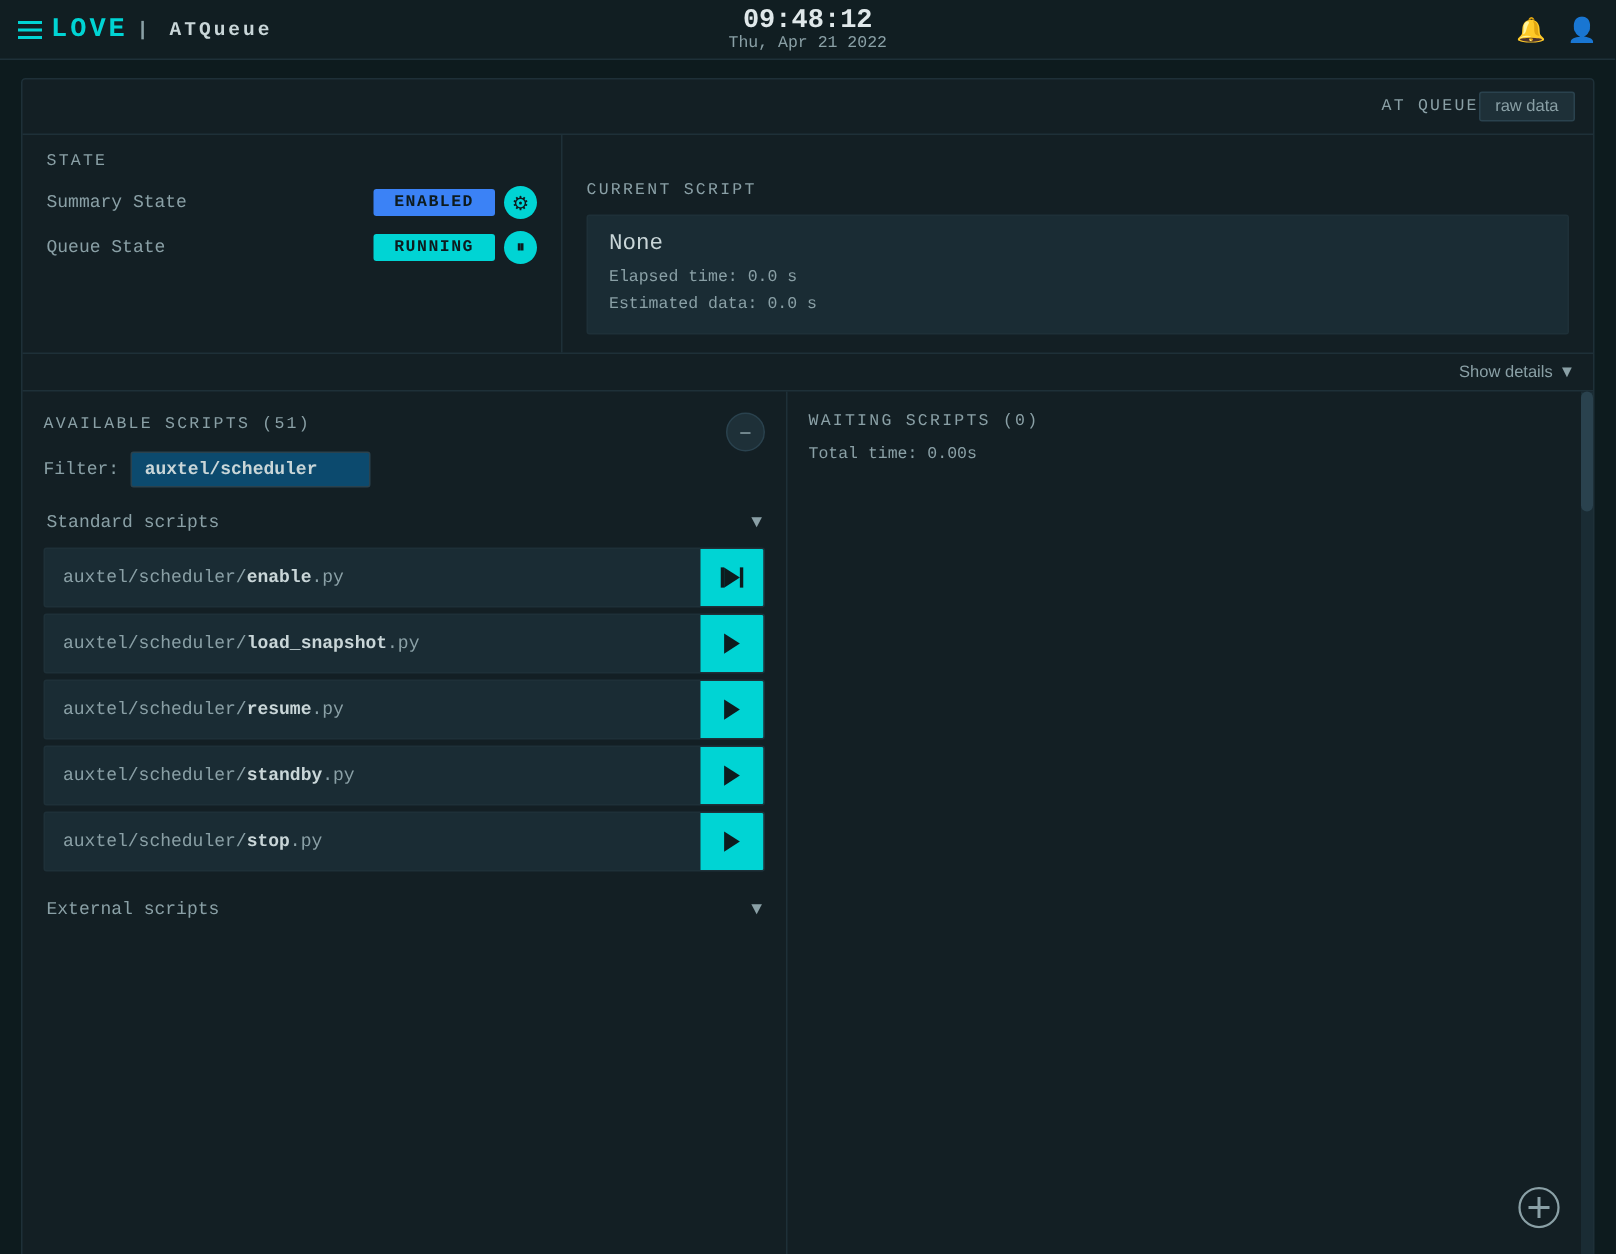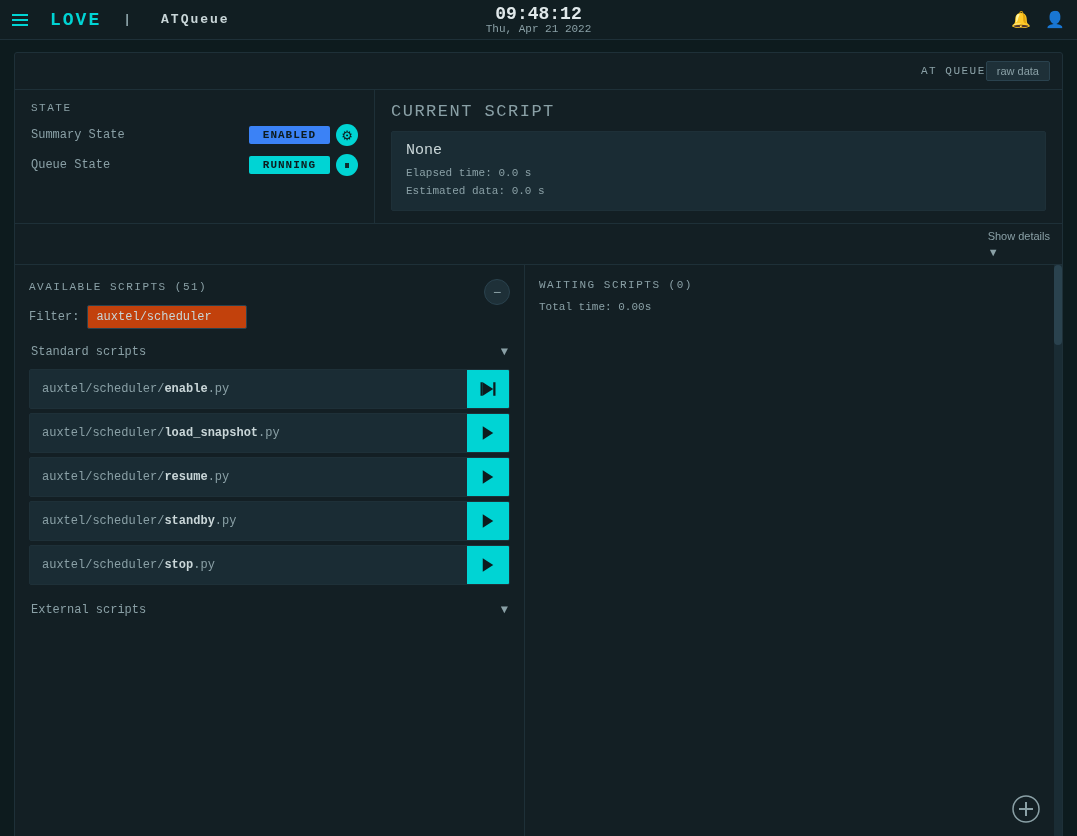--- a/index.html
+++ b/index.html
@@ -19,21 +19,21 @@
       display: flex;
       align-items: center;
       height: 40px;
       padding: 0 12px;
       border-bottom: 1px solid #1e3038;
       position: relative;
     }
     .nav-logo {
       display: flex;
       align-items: center;
-      gap: 22px;
+      gap: 6px;
       color: #00d4d4;
       font-size: 18px;
       font-weight: bold;
       letter-spacing: 2px;
       justify-content: flex-end;
     }
     .nav-logo .menu-icon {
       display: flex;
       flex-direction: column;
       gap: 3px;
@@ -185,24 +185,25 @@
       cursor: pointer;
       font-size: 11px;
       font-weight: bold;
     }
     .current-script-section {
       flex: 1;
       padding: 12px 16px;
     }
     .current-script-title {
       color: #8aa0a6;
-      font-size: 17px;
+      font-size: 11px;
       letter-spacing: 1.5px;
       text-transform: uppercase;
       margin-bottom: 10px;
+      margin-top: 19px;
     }
     .script-name-box {
       background: #1a2c34;
       border: 1px solid #1e3038;
       border-radius: 2px;
       padding: 10px 14px;
     }
     .script-name {
       color: #c9d6d8;
       font-size: 15px;
@@ -221,23 +222,22 @@
       padding: 6px 12px;
       border-bottom: 1px solid #1e3038;
     }
     .show-details-btn {
       color: #8aa0a6;
       font-size: 11px;
       cursor: pointer;
       background: none;
       border: none;
       display: flex;
-      align-items: flex-start;
+      align-items: flex-end;
       gap: 4px;
-      flex-direction: column;
     }
 
     
     .scripts-area {
       display: flex;
       height: 580px;
     }
     .available-scripts-panel {
       width: 510px;
       border-right: 1px solid #1e3038;
@@ -257,28 +257,29 @@
       align-items: center;
       gap: 8px;
       margin-bottom: 12px;
     }
     .filter-label {
       color: #8aa0a6;
       font-size: 12px;
       white-space: nowrap;
     }
     .filter-input {
-      background: #c2410c;
+      background: #0c4a6e;
       border: 1px solid #2a424e;
       color: #c9d6d8;
       padding: 4px 8px;
       font-size: 12px;
       font-family: 'Courier New', monospace;
       border-radius: 2px;
       width: 160px;
+      font-weight: bold;
     }
     .collapse-btn {
       margin-left: auto;
       background: #1e3038;
       color: #8aa0a6;
       border: 1px solid #2a424e;
       border-radius: 50%;
       width: 26px;
       height: 26px;
       display: flex;

